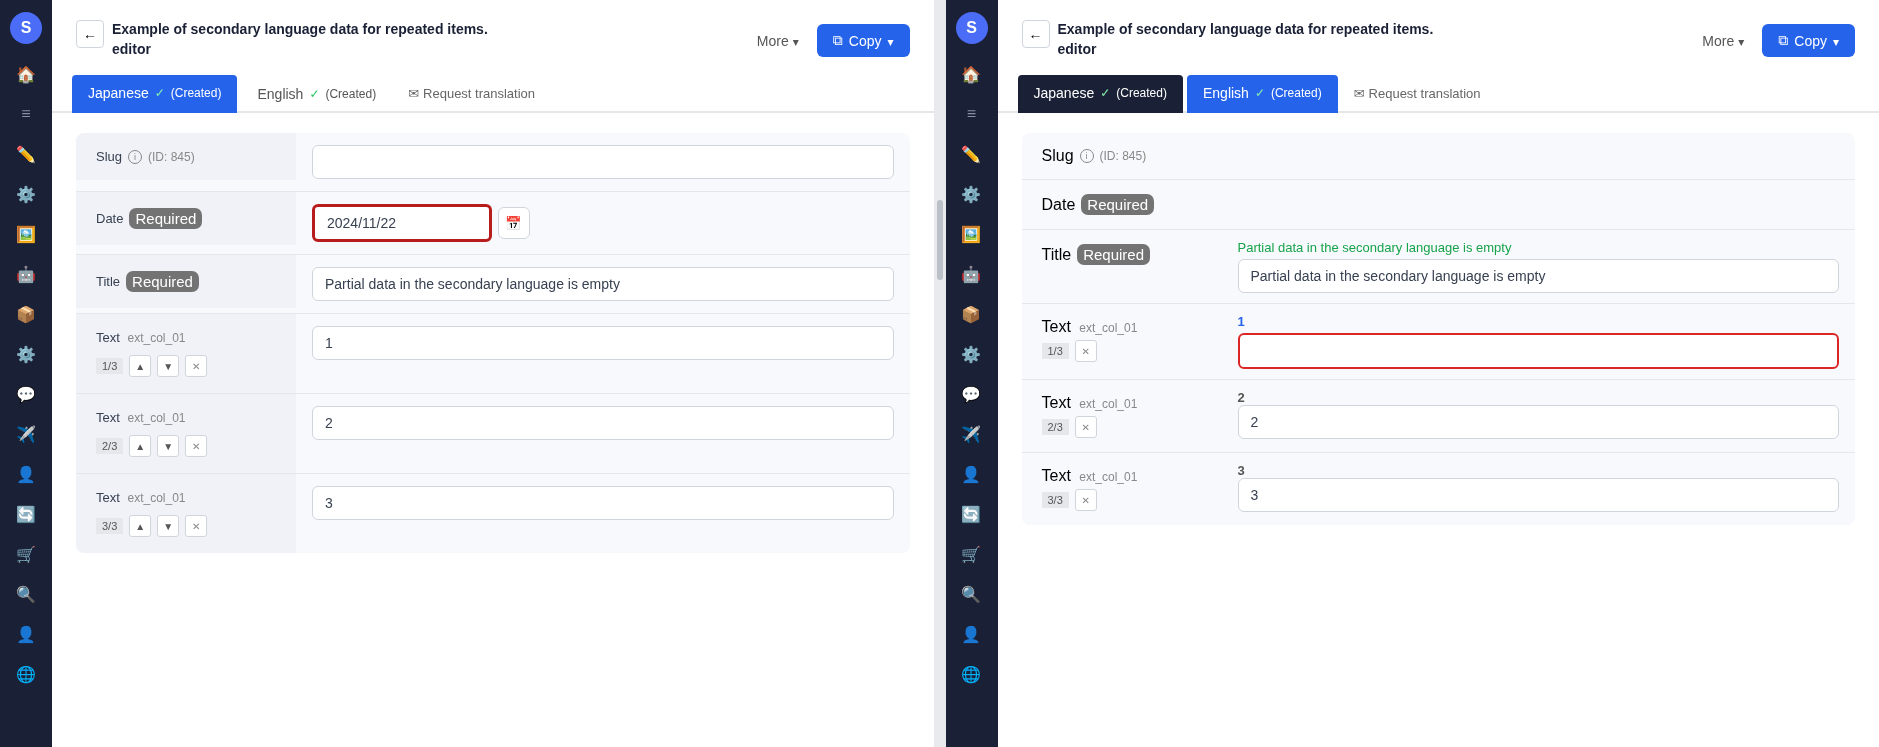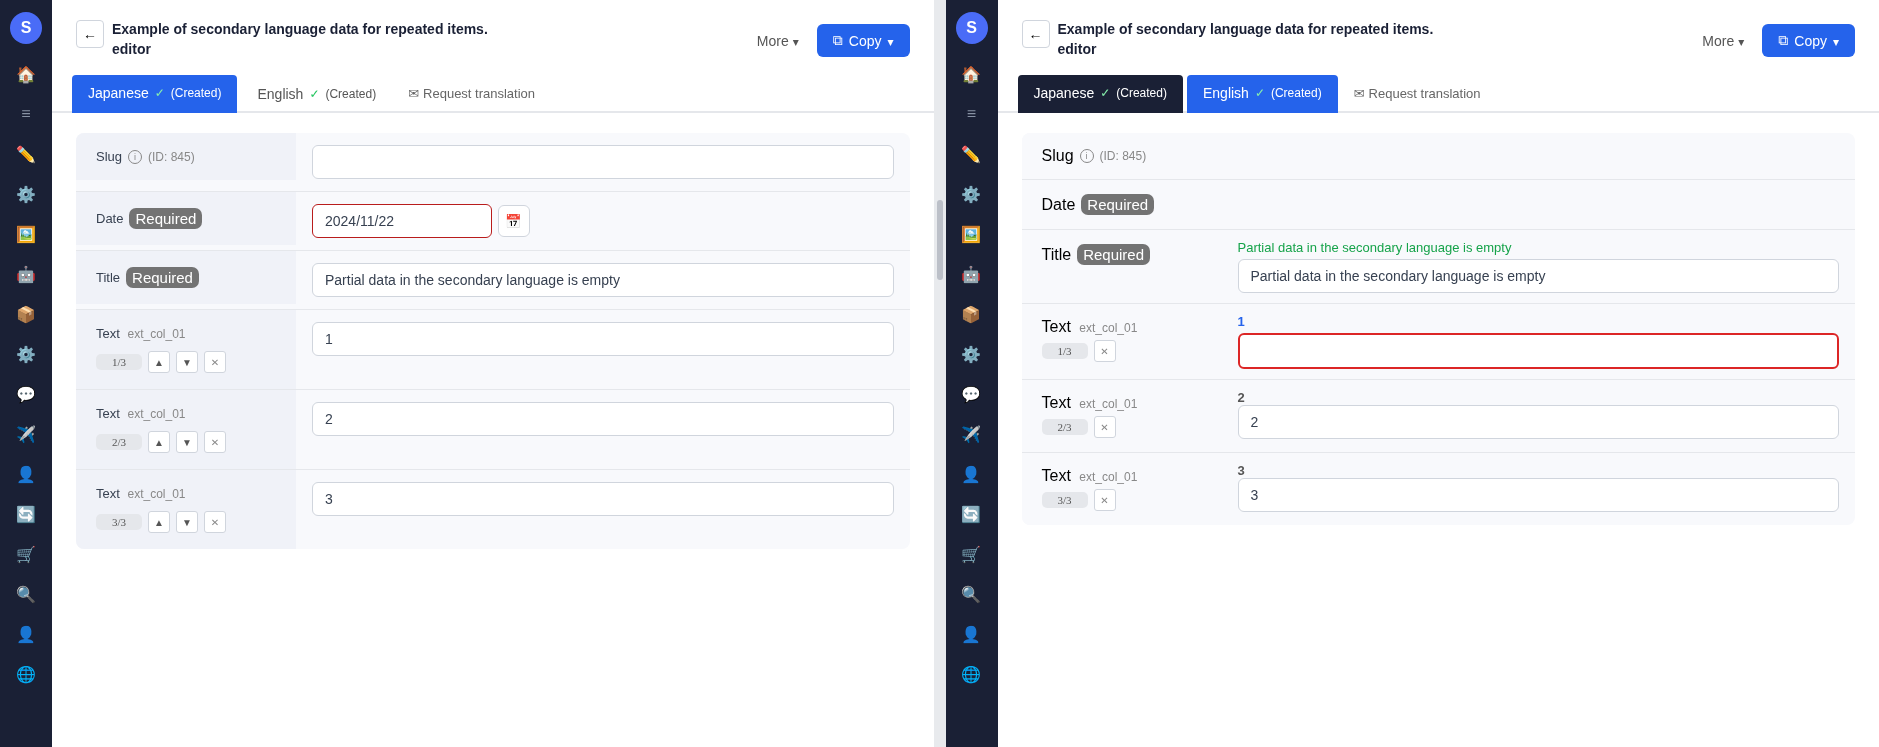--- a/index.html
+++ b/index.html
@@ -259,21 +259,21 @@
     .form-input.highlight-red {
       border: 2px solid #dc2626;
     }
 
     .date-input-wrapper {
       display: flex;
       align-items: center;
       gap: 6px;
     }
     .date-input {
-      border: 1px solid #b91c1c;
+      border: 3px solid #b91c1c;
       border-radius: 6px;
       padding: 8px 12px;
       font-size: 14px;
       color: #374151;
       background: #fff;
       outline: none;
       width: 180px;
     }
     .calendar-icon-btn {
       width: 32px;
@@ -290,23 +290,22 @@
     .text-counter-row {
       display: flex;
       align-items: center;
       gap: 6px;
       margin-top: 4px;
     }
     .counter-badge {
       background: #e5e7eb;
       color: #555;
       font-size: 11px;
-      padding: 2px 16px;
-      border-radius: 5px;
-      font-family: Liberation Serif, serif;
+      padding: 2px 6px;
+      border-radius: 0;
     }
     .icon-btn {
       width: 22px;
       height: 22px;
       border: 1px solid #d0d5dd;
       border-radius: 3px;
       background: #fff;
       display: flex;
       align-items: center;
       justify-content: center;

